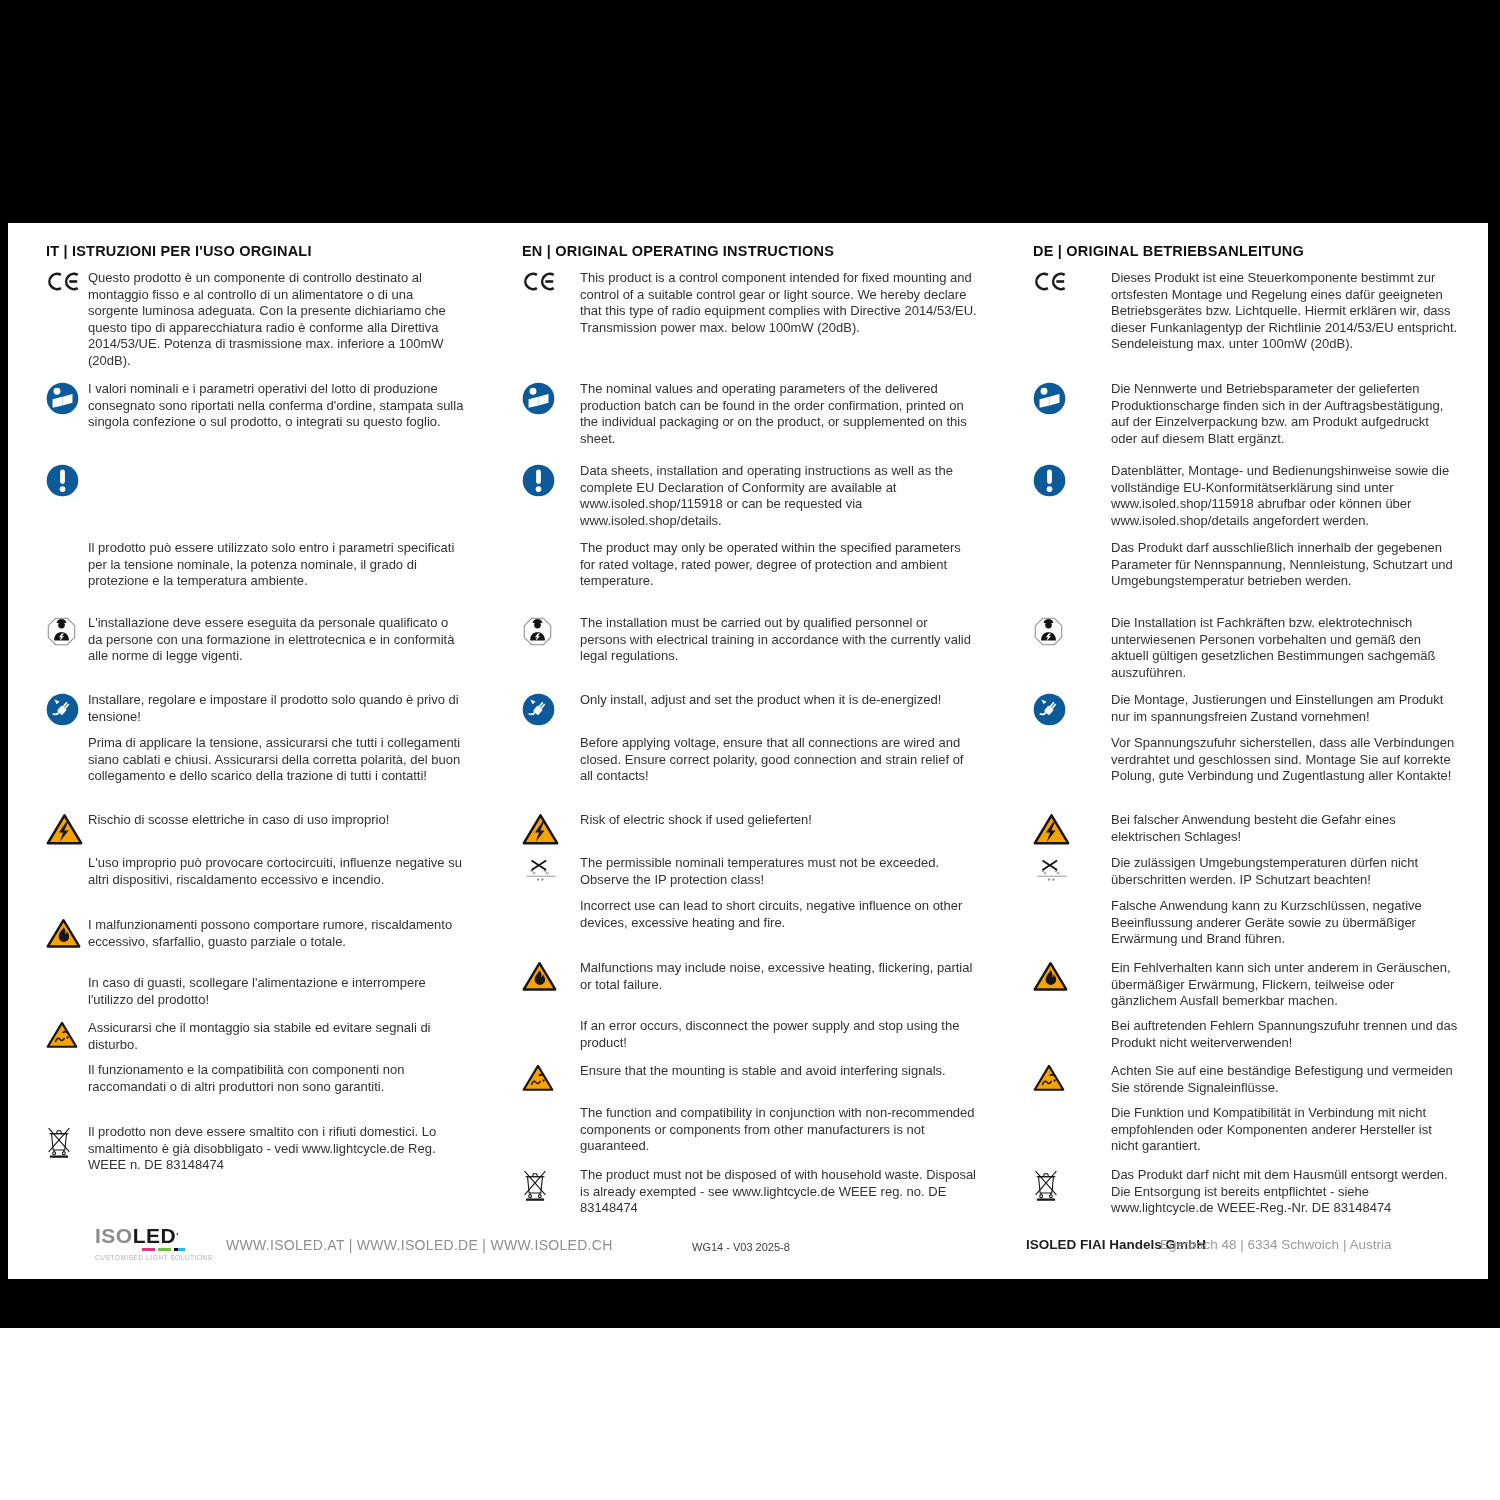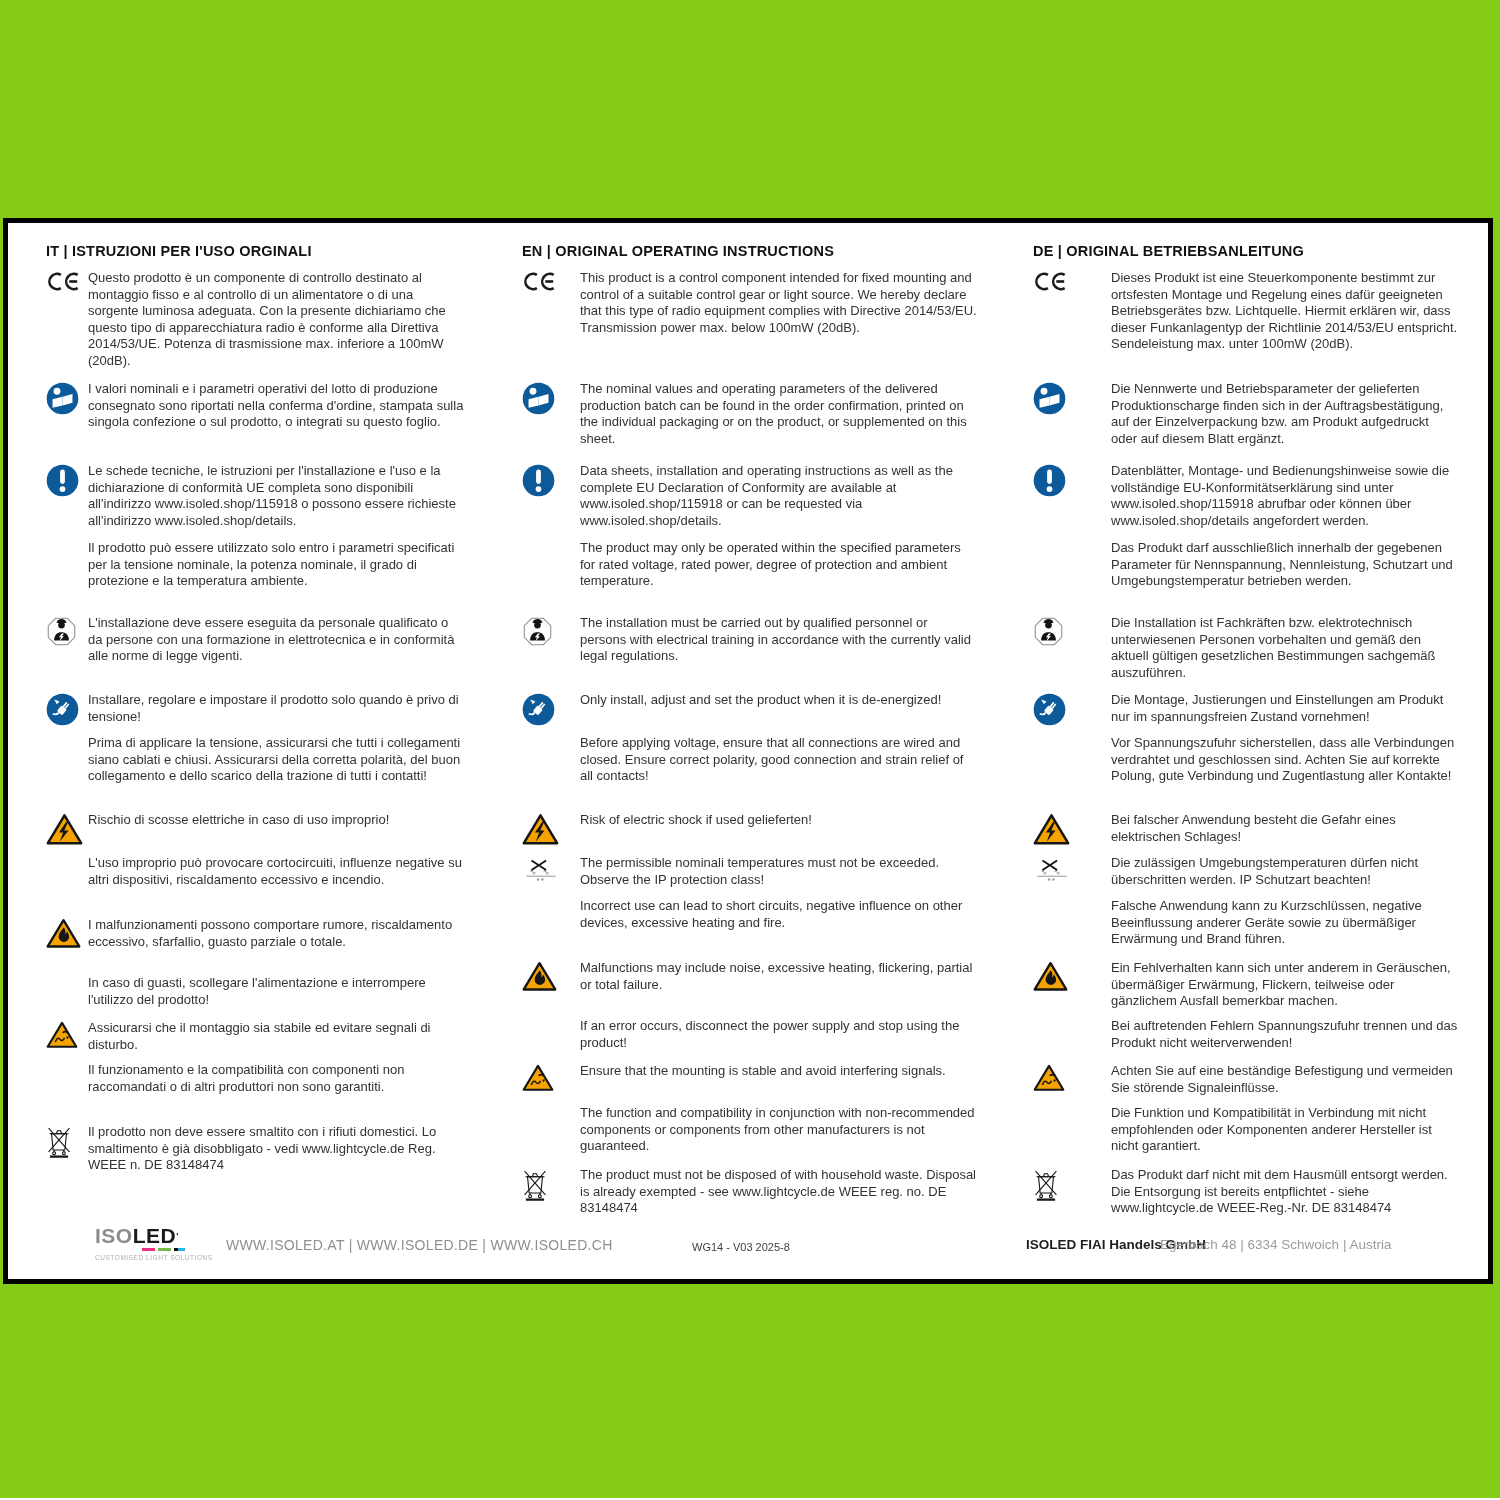--- a/index.html
+++ b/index.html
@@ -1,16 +1,16 @@
 <!DOCTYPE html>
 <html><head>
 <meta charset="utf-8">
 <style>
   html,body{margin:0;padding:0;background:#fff;}
-  .canvas{position:relative;width:1500px;height:1498px;background:#84cc16;overflow:hidden;
+  .canvas{position:relative;width:1500px;height:1328px;background:#000000;overflow:hidden;
           font-family:"Liberation Sans", sans-serif;}
   .doc-frame{position:absolute;left:3px;top:218px;width:1490px;height:1066px;
              border:5px solid #000;background:#fff;box-sizing:border-box;}
   .columns{display:grid;grid-template-columns:420px 455px 425px;justify-content:space-between;
            padding:20px 30px 0 38px;}
   .col h2{font-size:14.5px;font-weight:700;color:#111;margin:0 0 11px 0;letter-spacing:.2px;}
   .col{--gutter:42px;}
   .col.c1{--gutter:58px;}
   .col.c2{--gutter:78px;}
   .row{display:flex;align-items:flex-start;}
@@ -69,21 +69,20 @@
               <p class="txt">I valori nominali e i parametri operativi del lotto di produzione consegnato sono riportati nella conferma d'ordine, stampata sulla singola confezione o sul prodotto, o integrati su questo foglio.</p>
             </div>
             <div class="row rh2">
               <span class="icon-box">
                 <svg viewBox="0 0 48 48" width="33" height="33">
                   <circle cx="24" cy="24" r="23" fill="#0c5a99"></circle>
                   <rect x="20.5" y="8" width="7" height="21" rx="3.5" fill="#fff"></rect>
                   <circle cx="24" cy="36.5" r="4.2" fill="#fff"></circle>
                 </svg>
               </span>
-              <p class="txt">Le schede tecniche, le istruzioni per l'installazione e l'uso e la dichiarazione di conformità UE completa sono disponibili all'indirizzo www.isoled.shop/115918 o possono essere richieste all'indirizzo www.isoled.shop/details.</p>
             </div>
             <div class="row rh3">
               <span class="icon-box"></span>
               <p class="txt">Il prodotto può essere utilizzato solo entro i parametri specificati per la tensione nominale, la potenza nominale, il grado di protezione e la temperatura ambiente.</p>
             </div>
             <div class="row rh4">
               <span class="icon-box">
                 <svg viewBox="0 0 48 48" width="31" height="31">
                   <path d="M15 3.5 L33 3.5 L44.5 15 L44.5 33 L33 44.5 L15 44.5 L3.5 33 L3.5 15 Z" fill="#fff" stroke="#8d8d8d" stroke-width="1.6"></path>
                   <path d="M16.5 11 a7.5 6.5 0 0 1 15 0 z" fill="#141414"></path>
@@ -385,21 +384,21 @@
                     <rect x="24.6" y="12" width="2.4" height="8"></rect>
                     <path d="M24 31 q0 7 -7 8 l0 -2.5 q4.5 -1 4.5 -5.5 z"></path>
                   </g>
                   <path d="M12 9.5 l7.5 3 -3.8 3.8 z" fill="#fff"></path>
                 </svg>
               </span>
               <p class="txt">Die Montage, Justierungen und Einstellungen am Produkt nur im spannungsfreien Zustand vornehmen!</p>
             </div>
             <div class="row rh6">
               <span class="icon-box"></span>
-              <p class="txt">Vor Spannungszufuhr sicherstellen, dass alle Verbindungen verdrahtet und geschlossen sind. Achten Sie auf korrekte Polung, gute Verbindung und Zugentlastung aller Kontakte!</p>
+              <p class="txt">Vor Spannungszufuhr sicherstellen, dass alle Verbindungen verdrahtet und geschlossen sind. Montage Sie auf korrekte Polung, gute Verbindung und Zugentlastung aller Kontakte!</p>
             </div>
             <div class="row rh7">
               <span class="icon-box">
                 <svg viewBox="0 0 50 44" width="37" height="33">
                   <path d="M25 3 L47.5 40.5 L2.5 40.5 Z" fill="#F5A300" stroke="#161616" stroke-width="3.4" stroke-linejoin="round"></path>
                   <path d="M27.5 11.5 L17.5 26 h5.6 l-4.6 12.5 L30.5 23.5 h-5.8 l5.2 -12 z" fill="#161616"></path>
                 </svg>
               </span>
               <p class="txt">Bei falscher Anwendung besteht die Gefahr eines elektrischen Schlages!</p>
             </div>

